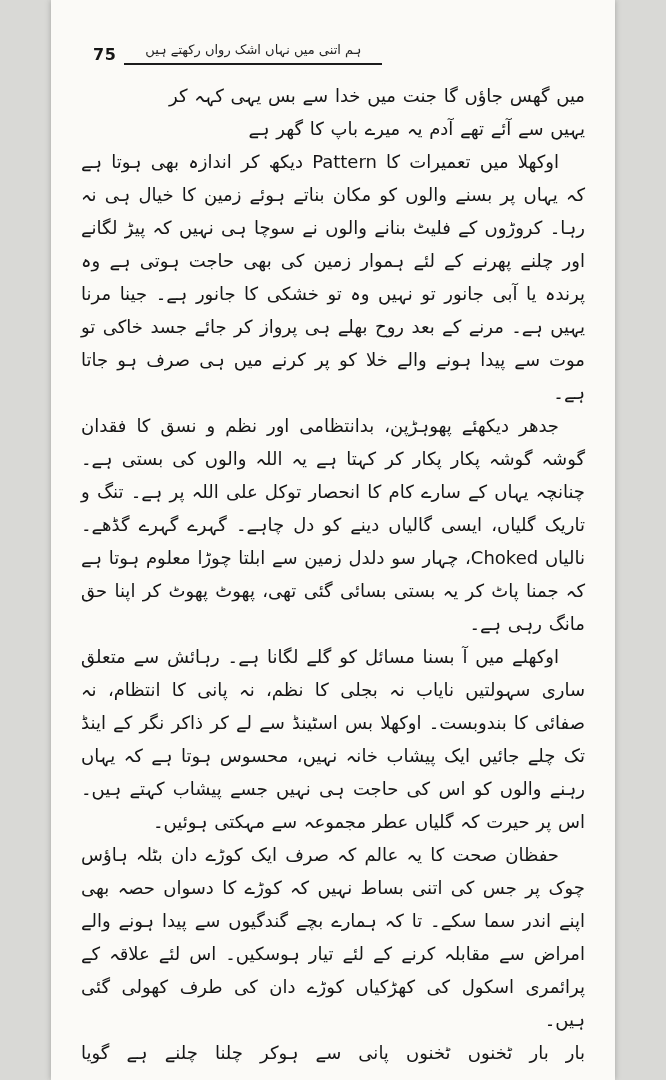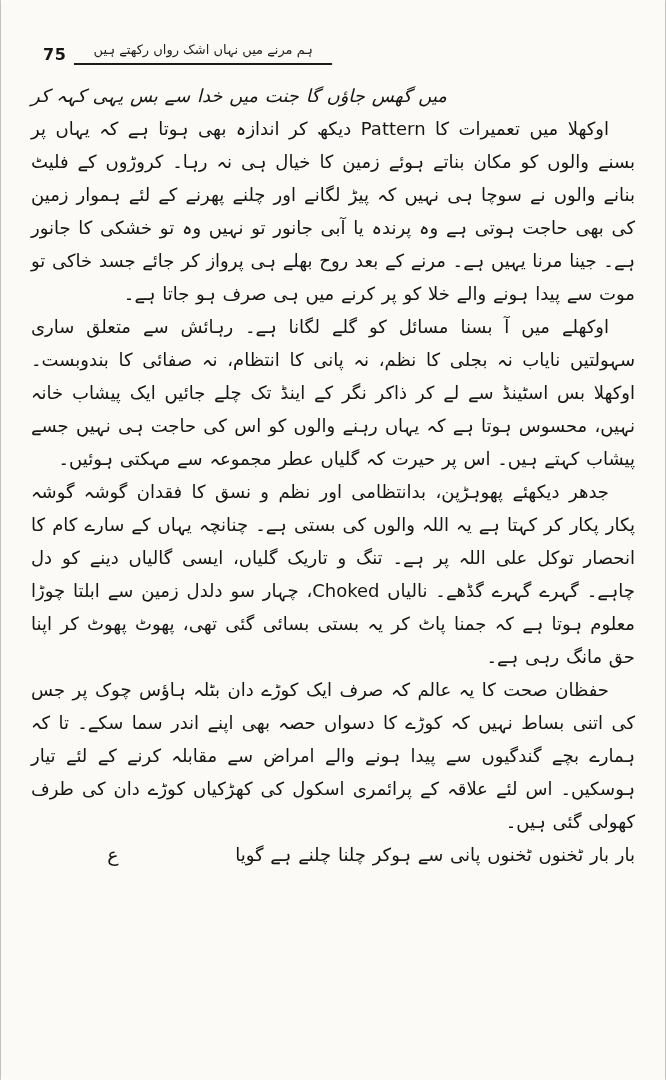--- a/index.html
+++ b/index.html
@@ -3,21 +3,21 @@
 <meta charset="utf-8">
 <style>
   html, body {
     margin: 0;
     padding: 0;
     background: #d9d9d6;
     font-family: "DejaVu Sans", sans-serif;
   }
   .page {
     position: relative;
-    width: 664px;
+    width: 564px;
     height: 1080px;
     margin: 0 auto;
     background: #fbfaf7;
     box-sizing: border-box;
     padding: 30px 30px 16px 30px;
     overflow: hidden;
     color: #161616;
     box-shadow: 0 0 6px rgba(0,0,0,0.25);
   }
   
@@ -63,57 +63,57 @@
   .body-text p {
     margin: 0;
   }
   p.para {
     text-indent: 26px;
   }
   p.cont {
     text-indent: 0;
   }
   p.verse {
-    text-align: left;
+    text-align: right;
     text-indent: 0;
-    font-style: italic;
   }
   p.closing {
     text-indent: 0;
   }
   .verse-marker {
     display: inline-block;
     margin-right: 110px;
     font-size: 19px;
   }
 </style>
 </head>
 <body>
 
 <div class="page">
 
   <div class="header">
     <span class="page-num">75</span>
     <div class="title-block">
-      <div class="running-title">ہم مرنے میں نہاں اشک رواں رکھتے ہیں</div>
+      <div class="running-title">ہم اتنی میں نہاں اشک رواں رکھتے ہیں</div>
       <div class="header-rule"></div>
     </div>
   </div>
 
   <div class="body-text" dir="rtl">
 
 
     <p class="verse">میں گھس جاؤں گا جنت میں خدا سے بس یہی کہہ کر</p>
 
+    <p class="verse">یہیں سے آئے تھے آدم یہ میرے باپ کا گھر ہے</p>
 
     <p class="para">اوکھلا میں تعمیرات کا Pattern دیکھ کر اندازہ بھی ہوتا ہے کہ یہاں پر بسنے والوں کو مکان بناتے ہوئے زمین کا خیال ہی نہ رہا۔ کروڑوں کے فلیٹ بنانے والوں نے سوچا ہی نہیں کہ پیڑ لگانے اور چلنے پھرنے کے لئے ہموار زمین کی بھی حاجت ہوتی ہے وہ پرندہ یا آبی جانور تو نہیں وہ تو خشکی کا جانور ہے۔ جینا مرنا یہیں ہے۔ مرنے کے بعد روح بھلے ہی پرواز کر جائے جسد خاکی تو موت سے پیدا ہونے والے خلا کو پر کرنے میں ہی صرف ہو جاتا ہے۔</p>
 
+    <p class="para">جدھر دیکھئے پھوہڑپن، بدانتظامی اور نظم و نسق کا فقدان گوشہ گوشہ پکار پکار کر کہتا ہے یہ اللہ والوں کی بستی ہے۔ چنانچہ یہاں کے سارے کام کا انحصار توکل علی اللہ پر ہے۔ تنگ و تاریک گلیاں، ایسی گالیاں دینے کو دل چاہے۔ گہرے گہرے گڈھے۔ نالیاں Choked، چہار سو دلدل زمین سے ابلتا چوڑا معلوم ہوتا ہے کہ جمنا پاٹ کر یہ بستی بسائی گئی تھی، پھوٹ پھوٹ کر اپنا حق مانگ رہی ہے۔</p>
+
     <p class="para">اوکھلے میں آ بسنا مسائل کو گلے لگانا ہے۔ رہائش سے متعلق ساری سہولتیں نایاب نہ بجلی کا نظم، نہ پانی کا انتظام، نہ صفائی کا بندوبست۔ اوکھلا بس اسٹینڈ سے لے کر ذاکر نگر کے اینڈ تک چلے جائیں ایک پیشاب خانہ نہیں، محسوس ہوتا ہے کہ یہاں رہنے والوں کو اس کی حاجت ہی نہیں جسے پیشاب کہتے ہیں۔ اس پر حیرت کہ گلیاں عطر مجموعہ سے مہکتی ہوئیں۔</p>
-
-    <p class="para">جدھر دیکھئے پھوہڑپن، بدانتظامی اور نظم و نسق کا فقدان گوشہ گوشہ پکار پکار کر کہتا ہے یہ اللہ والوں کی بستی ہے۔ چنانچہ یہاں کے سارے کام کا انحصار توکل علی اللہ پر ہے۔ تنگ و تاریک گلیاں، ایسی گالیاں دینے کو دل چاہے۔ گہرے گہرے گڈھے۔ نالیاں Choked، چہار سو دلدل زمین سے ابلتا چوڑا معلوم ہوتا ہے کہ جمنا پاٹ کر یہ بستی بسائی گئی تھی، پھوٹ پھوٹ کر اپنا حق مانگ رہی ہے۔</p>
 
     <p class="para">حفظان صحت کا یہ عالم کہ صرف ایک کوڑے دان بٹلہ ہاؤس چوک پر جس کی اتنی بساط نہیں کہ کوڑے کا دسواں حصہ بھی اپنے اندر سما سکے۔ تا کہ ہمارے بچے گندگیوں سے پیدا ہونے والے امراض سے مقابلہ کرنے کے لئے تیار ہوسکیں۔ اس لئے علاقہ کے پرائمری اسکول کی کھڑکیاں کوڑے دان کی طرف کھولی گئی ہیں۔</p>
 
 
     <p class="closing">
       <span>بار بار ٹخنوں ٹخنوں پانی سے ہوکر چلنا چلنے ہے گویا</span>
       <span class="verse-marker">ع</span>
     </p>
 
   </div>

